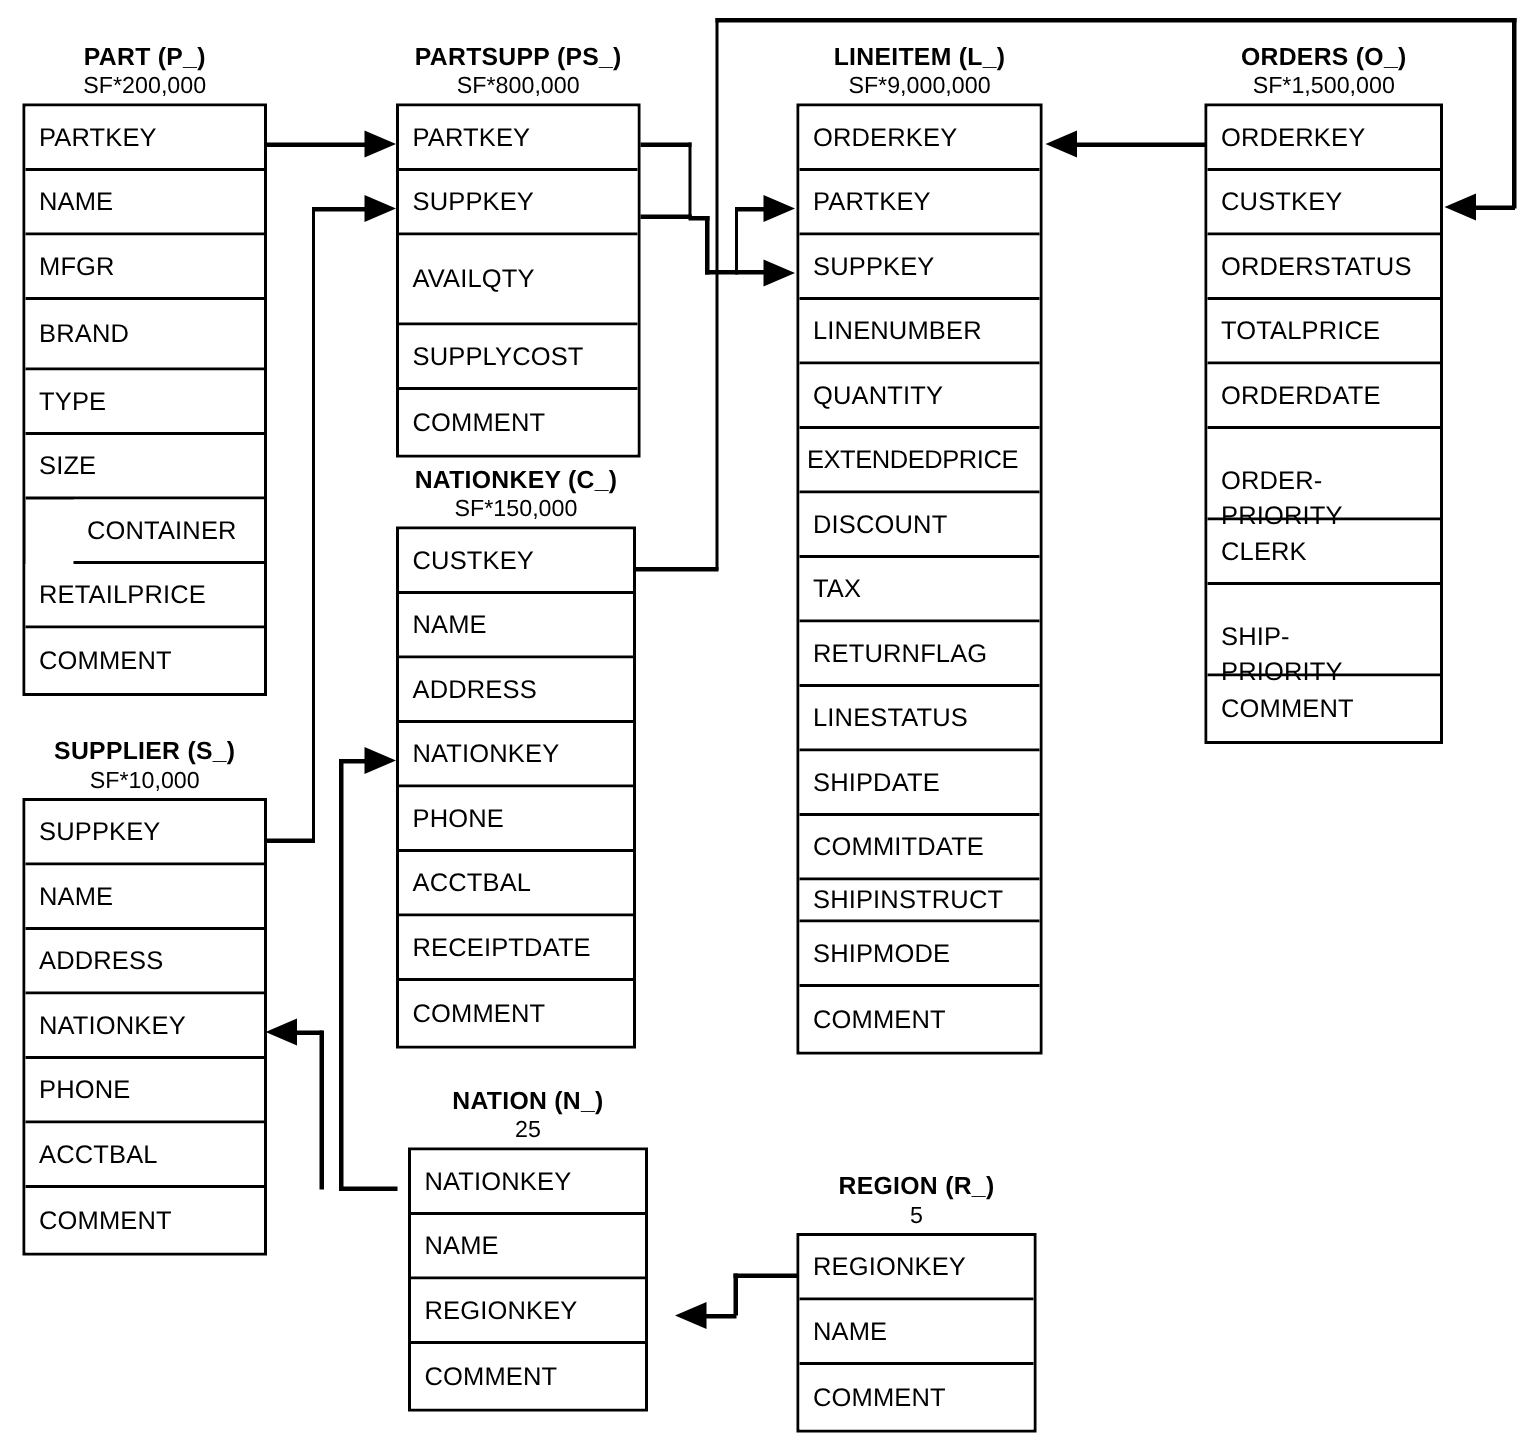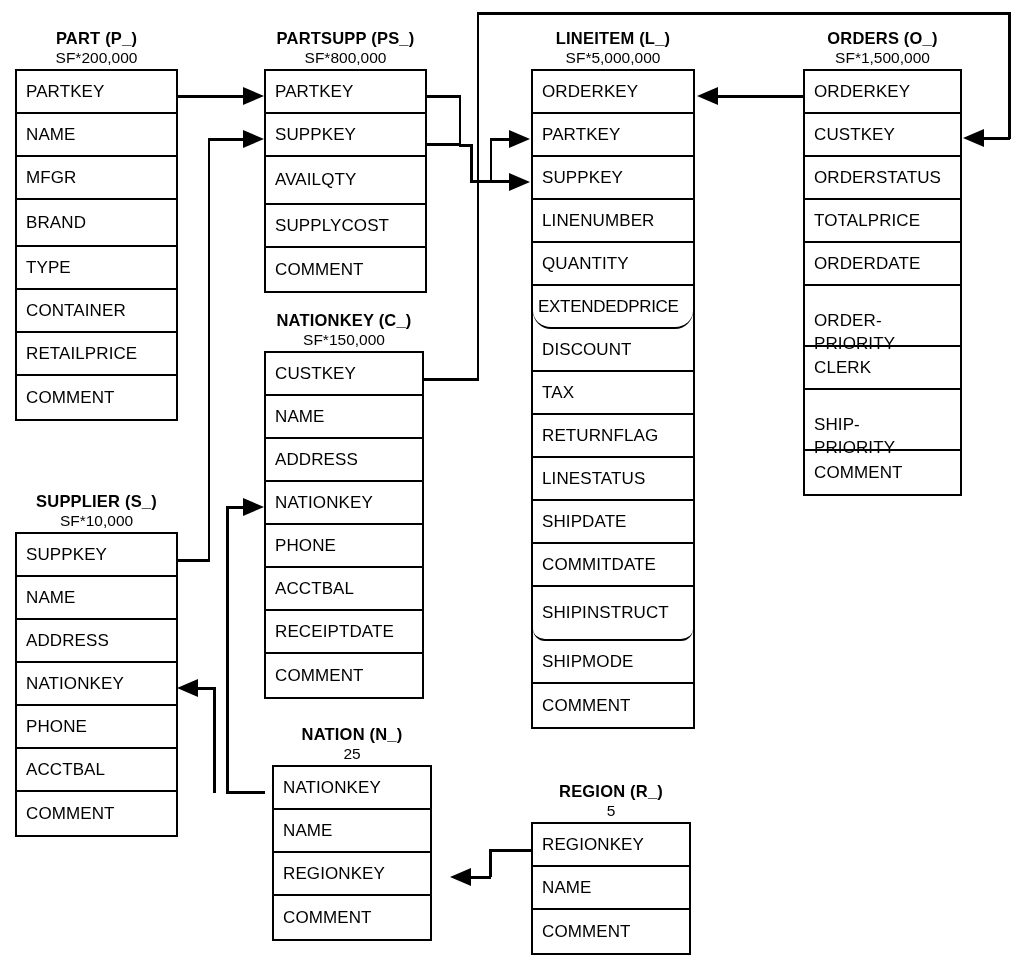--- a/index.html
+++ b/index.html
@@ -78,55 +78,56 @@
 
   <div class="entity" style="left:15px;top:28px;width:163px;">
     <div class="entity-title">PART (P_)</div>
     <div class="entity-card">SF*200,000</div>
     <div class="entity-box">
       <div class="field" style="height:43px;">PARTKEY</div>
       <div class="field" style="height:43px;">NAME</div>
       <div class="field" style="height:43px;">MFGR</div>
       <div class="field" style="height:47px;">BRAND</div>
       <div class="field" style="height:43px;">TYPE</div>
-      <div class="field" style="height:43px;">CONTAINER</div>
+      <div class="field" style="height:43px;">SIZE</div>
+      <div class="field" style="height:43px;margin-left:32px;">CONTAINER</div>
       <div class="field" style="height:43px;">RETAILPRICE</div>
       <div class="field" style="height:43px;">COMMENT</div>
     </div>
   </div>
 
   <div class="entity" style="left:264px;top:28px;width:163px;">
     <div class="entity-title">PARTSUPP (PS_)</div>
     <div class="entity-card">SF*800,000</div>
     <div class="entity-box">
       <div class="field" style="height:43px;">PARTKEY</div>
       <div class="field" style="height:43px;">SUPPKEY</div>
-      <div class="field" style="height:48px;">AVAILQTY</div>
+      <div class="field" style="height:60px;">AVAILQTY</div>
       <div class="field" style="height:43px;">SUPPLYCOST</div>
       <div class="field" style="height:43px;">COMMENT</div>
     </div>
   </div>
 
   <div class="entity" style="left:531px;top:28px;width:164px;">
     <div class="entity-title">LINEITEM (L_)</div>
-    <div class="entity-card">SF*5,000,000</div>
+    <div class="entity-card">SF*9,000,000</div>
     <div class="entity-box">
       <div class="field" style="height:43px;">ORDERKEY</div>
       <div class="field" style="height:43px;">PARTKEY</div>
       <div class="field" style="height:43px;">SUPPKEY</div>
       <div class="field" style="height:43px;">LINENUMBER</div>
       <div class="field" style="height:43px;">QUANTITY</div>
-      <div class="field" style="height:43px;padding-left:5px;letter-spacing:-0.3px;border-radius:18px;">EXTENDEDPRICE</div>
+      <div class="field" style="height:43px;padding-left:5px;letter-spacing:-0.3px;">EXTENDEDPRICE</div>
       <div class="field" style="height:43px;">DISCOUNT</div>
       <div class="field" style="height:43px;">TAX</div>
       <div class="field" style="height:43px;">RETURNFLAG</div>
       <div class="field" style="height:43px;">LINESTATUS</div>
       <div class="field" style="height:43px;">SHIPDATE</div>
       <div class="field" style="height:43px;">COMMITDATE</div>
-      <div class="field" style="height:54px;border-radius:12px;">SHIPINSTRUCT</div>
+      <div class="field" style="height:28px;">SHIPINSTRUCT</div>
       <div class="field" style="height:43px;">SHIPMODE</div>
       <div class="field" style="height:43px;">COMMENT</div>
     </div>
   </div>
 
   <div class="entity" style="left:803px;top:28px;width:159px;">
     <div class="entity-title">ORDERS (O_)</div>
     <div class="entity-card">SF*1,500,000</div>
     <div class="entity-box">
       <div class="field" style="height:43px;">ORDERKEY</div>

